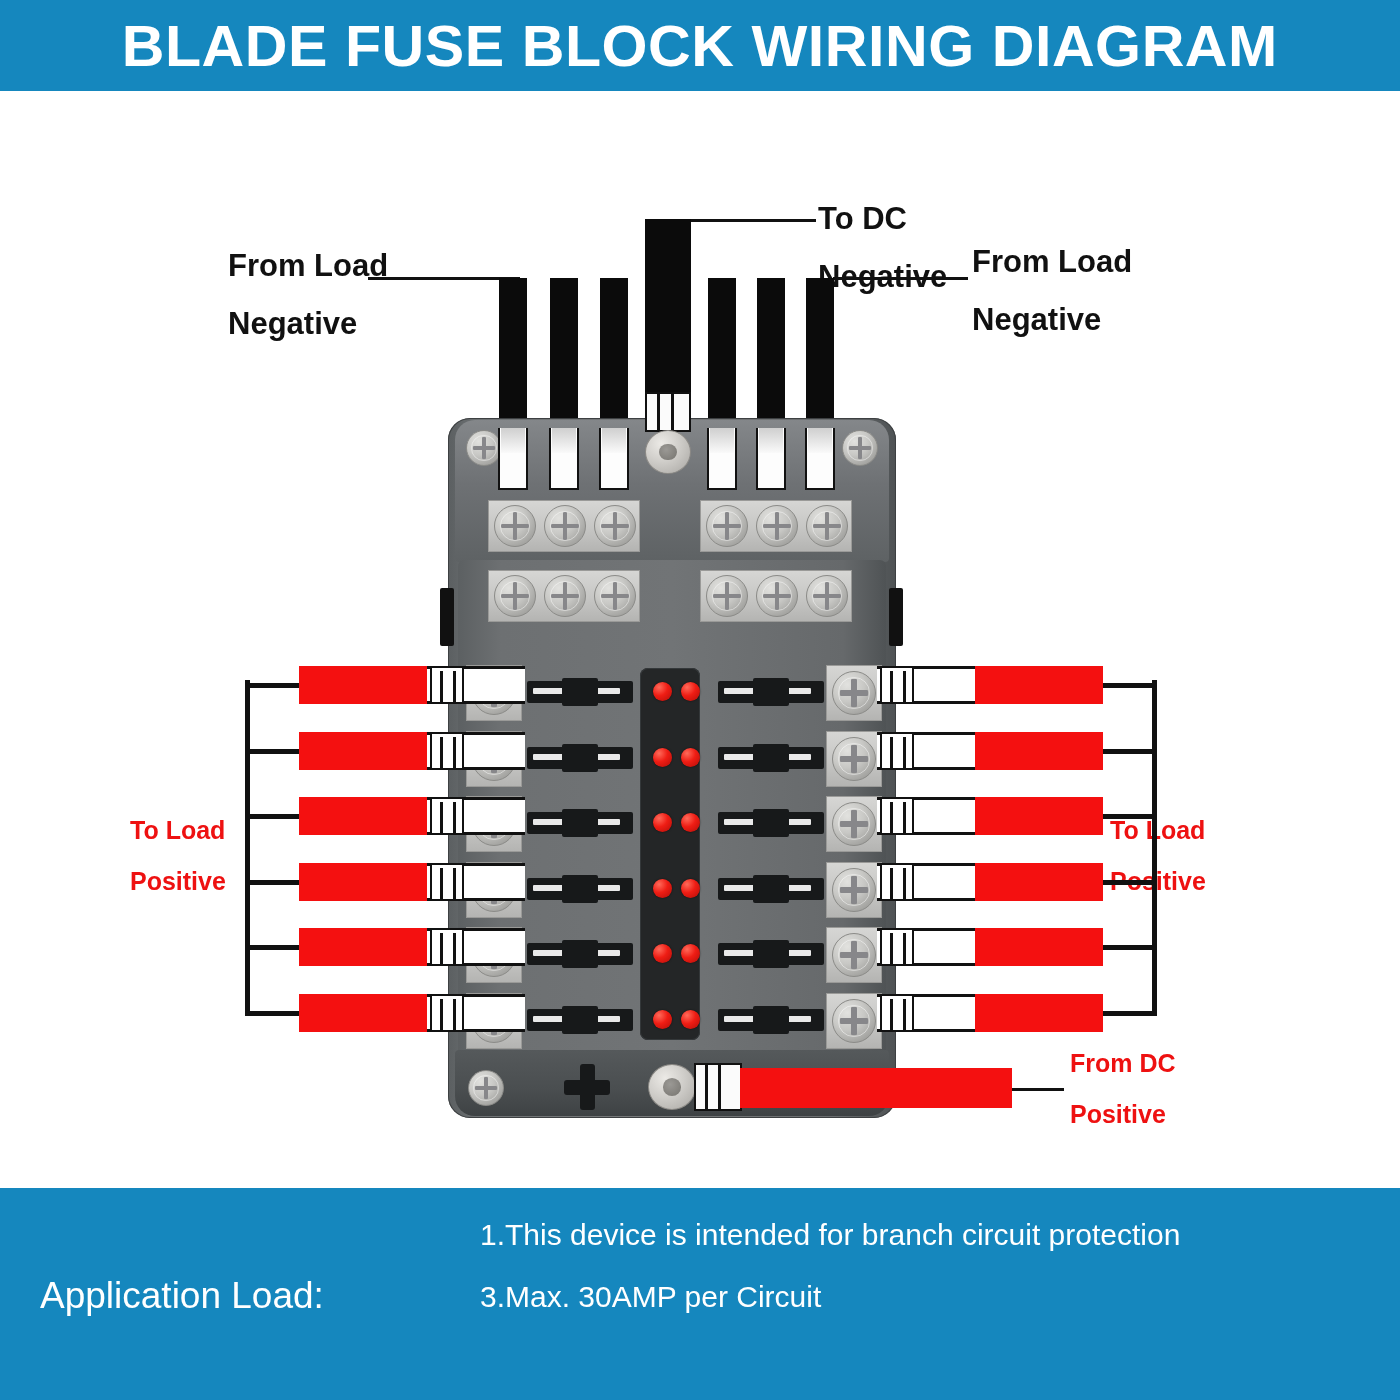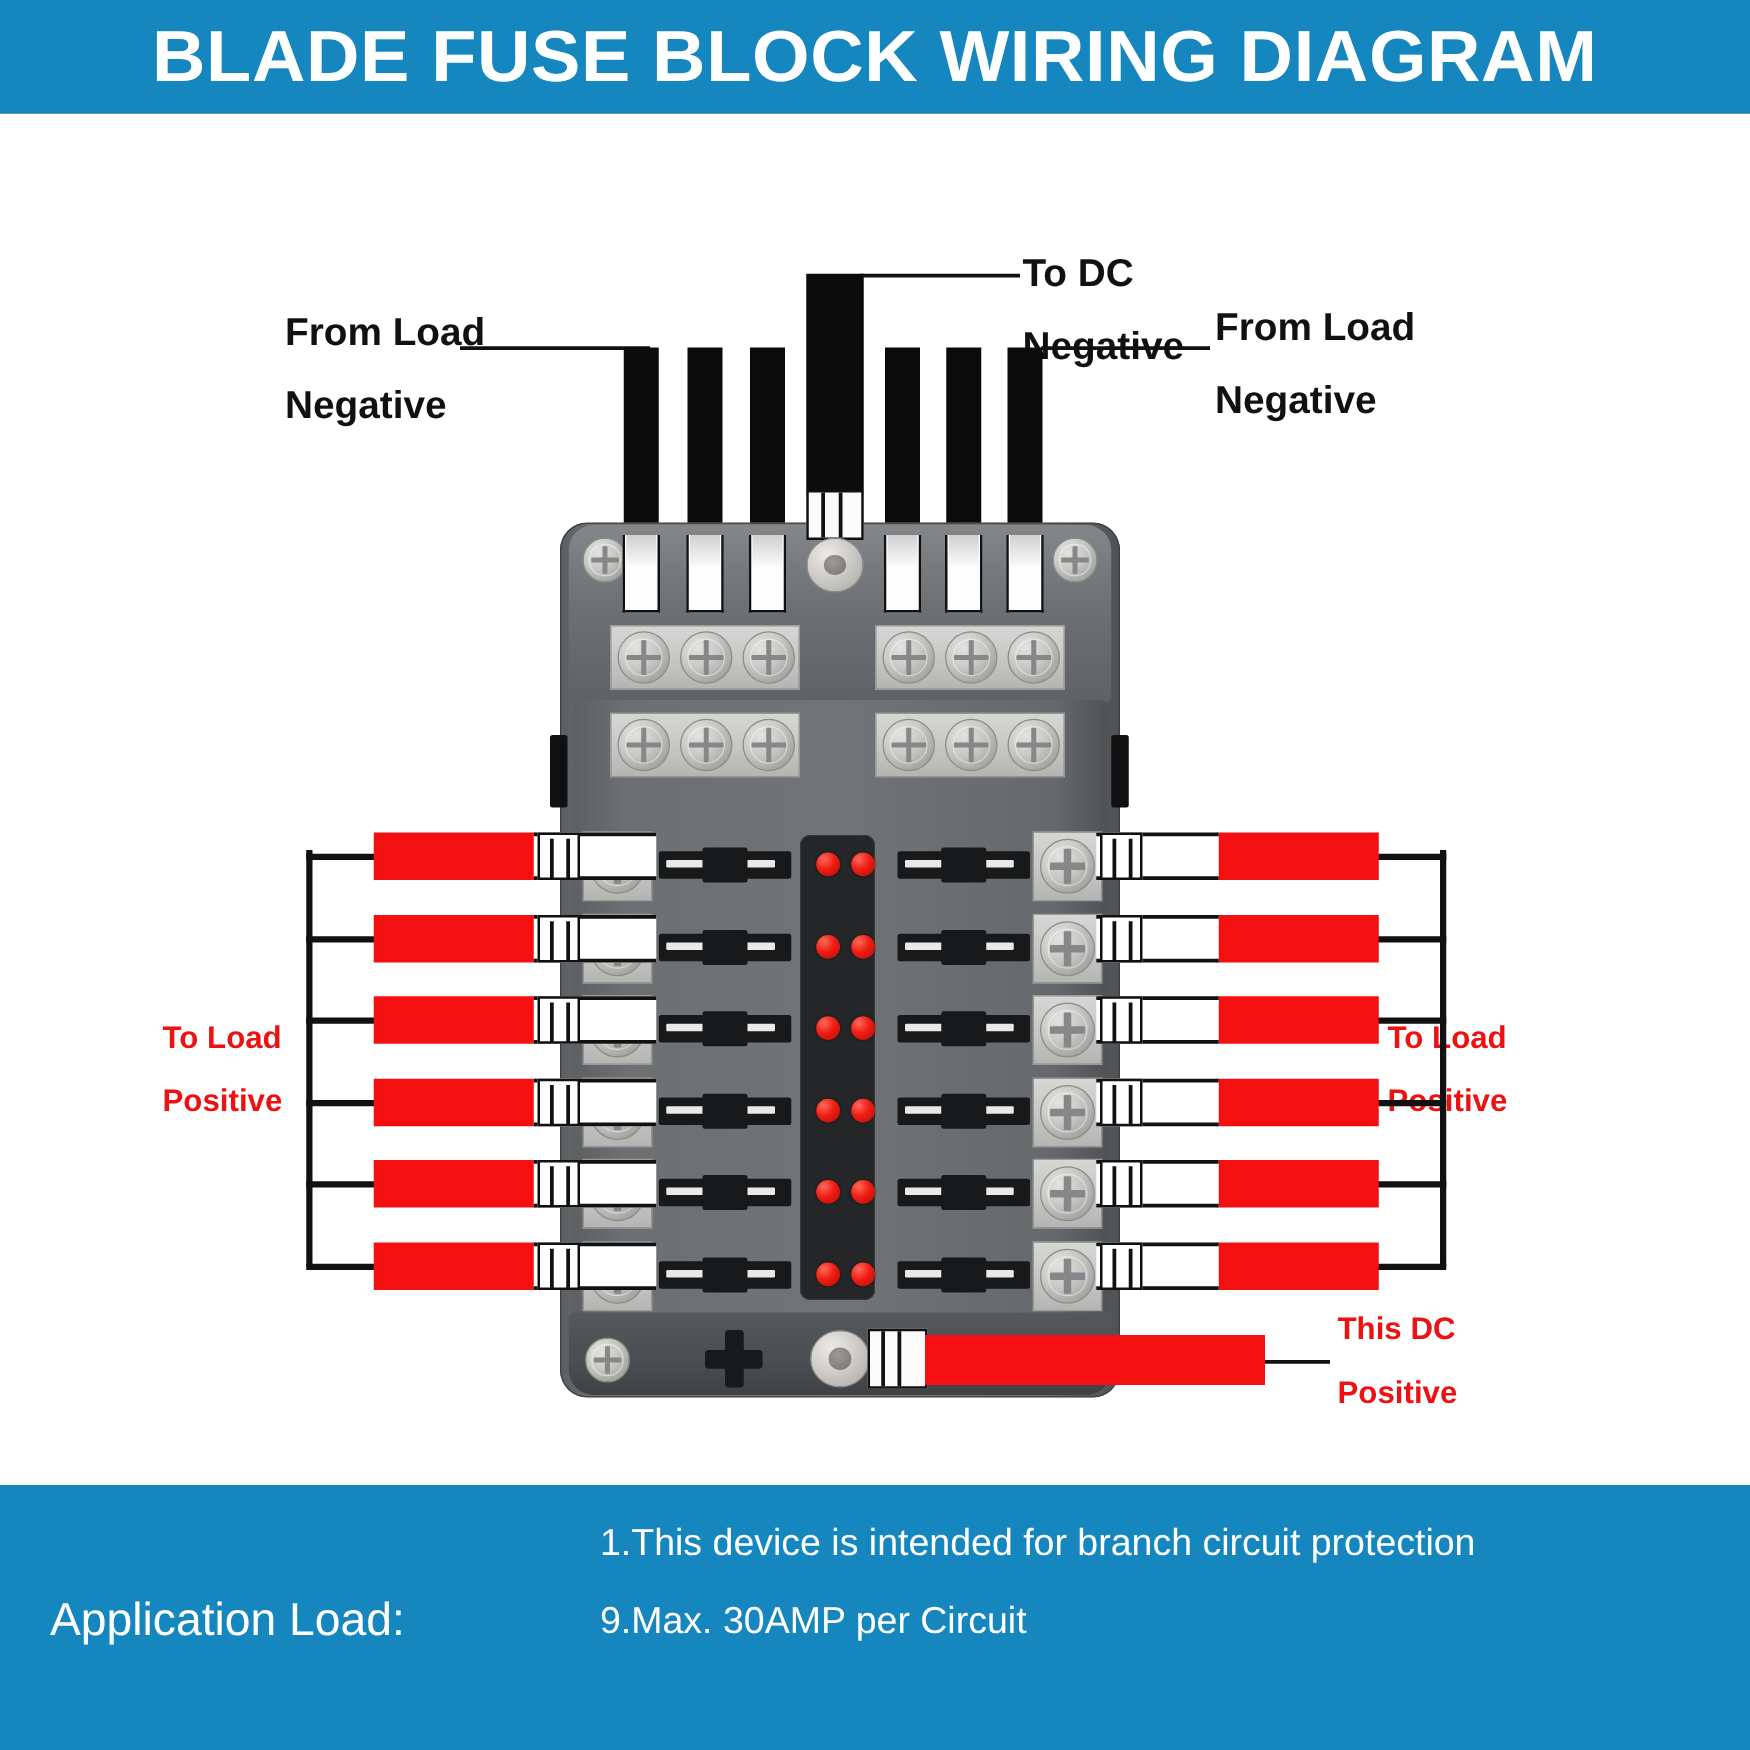--- a/index.html
+++ b/index.html
@@ -190,21 +190,21 @@
 
   <div class="lbl red" style="left:130px; top:815px;">
     <div>To Load</div>
     <div style="margin-top:20px;">Positive</div>
   </div>
   <div class="lbl red" style="left:1110px; top:815px;">
     <div>To Load</div>
     <div style="margin-top:20px;">Positive</div>
   </div>
   <div class="lbl red" style="left:1070px; top:1048px;">
-    <div>This DC</div>
+    <div>From DC</div>
     <div style="margin-top:20px;">Positive</div>
   </div>
   <div class="leader" style="left:1012px; top:1088px; width:52px; height:3px;"></div>
 
   <div id="top-wires">
       <div class="wblack" style="left: 499px; top: 278px; width: 28px; height: 182px;"></div>
       <div class="wblack" style="left: 550px; top: 278px; width: 28px; height: 182px;"></div>
       <div class="wblack" style="left: 600px; top: 278px; width: 28px; height: 182px;"></div>
       <div class="wblack" style="left: 708px; top: 278px; width: 28px; height: 182px;"></div>
       <div class="wblack" style="left: 757px; top: 278px; width: 28px; height: 182px;"></div>
@@ -539,16 +539,16 @@
       <div class="lug" style="left: 880px; top: 994px; width: 34px; height: 38px;">
         <div class="tick" style="left: 8px; top: 3px; width: 3px; height: 32px;"></div>
         <div class="tick" style="left: 21px; top: 3px; width: 3px; height: 32px;"></div>
       </div>
     </div>
 
   <div class="banner-bottom"></div>
   <div class="an-label">Application Load:</div>
   <ul class="an-list">
     <li>1.This device is intended for branch circuit protection</li>
-    <li>9.Max. 30AMP per Circuit</li>
+    <li>3.Max. 30AMP per Circuit</li>
   </ul>
 
 </div>
 
 </body></html>

